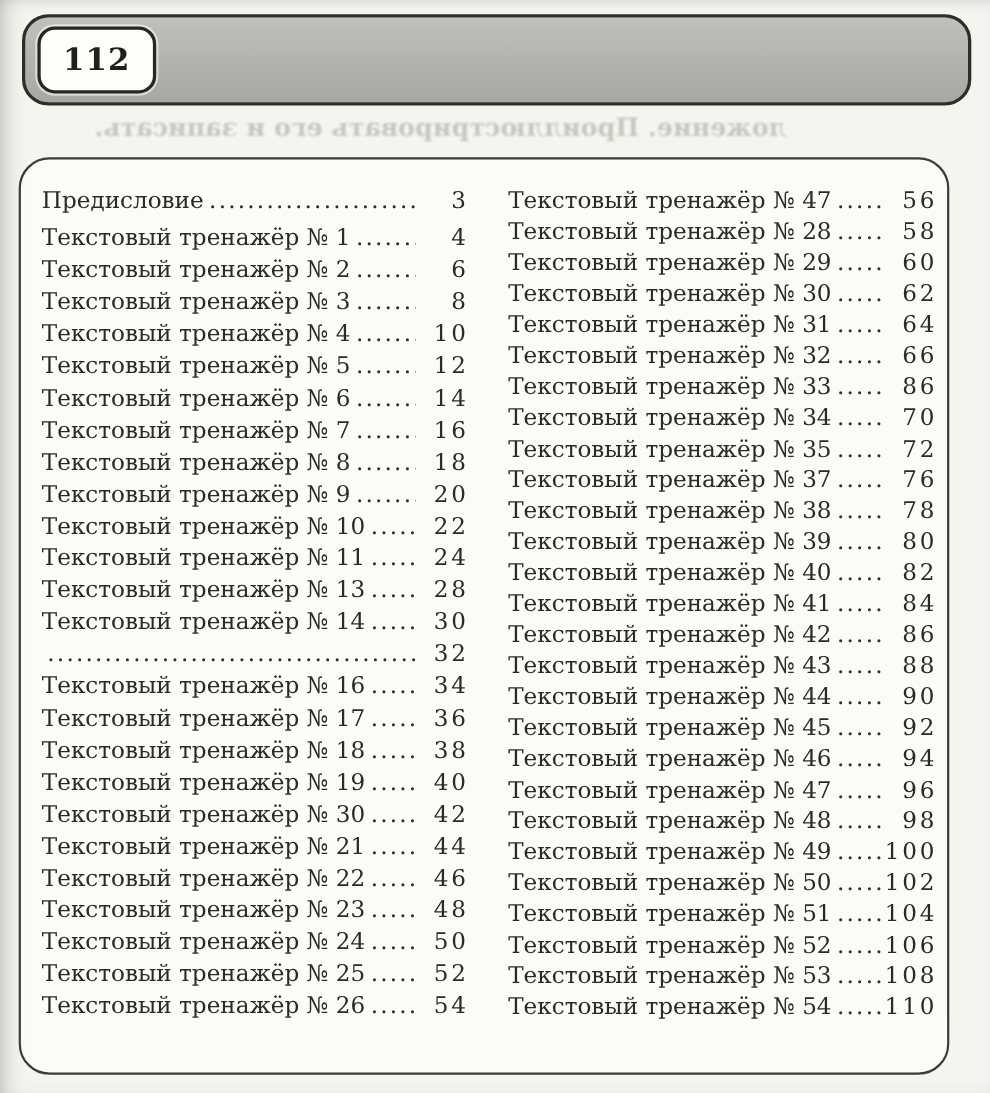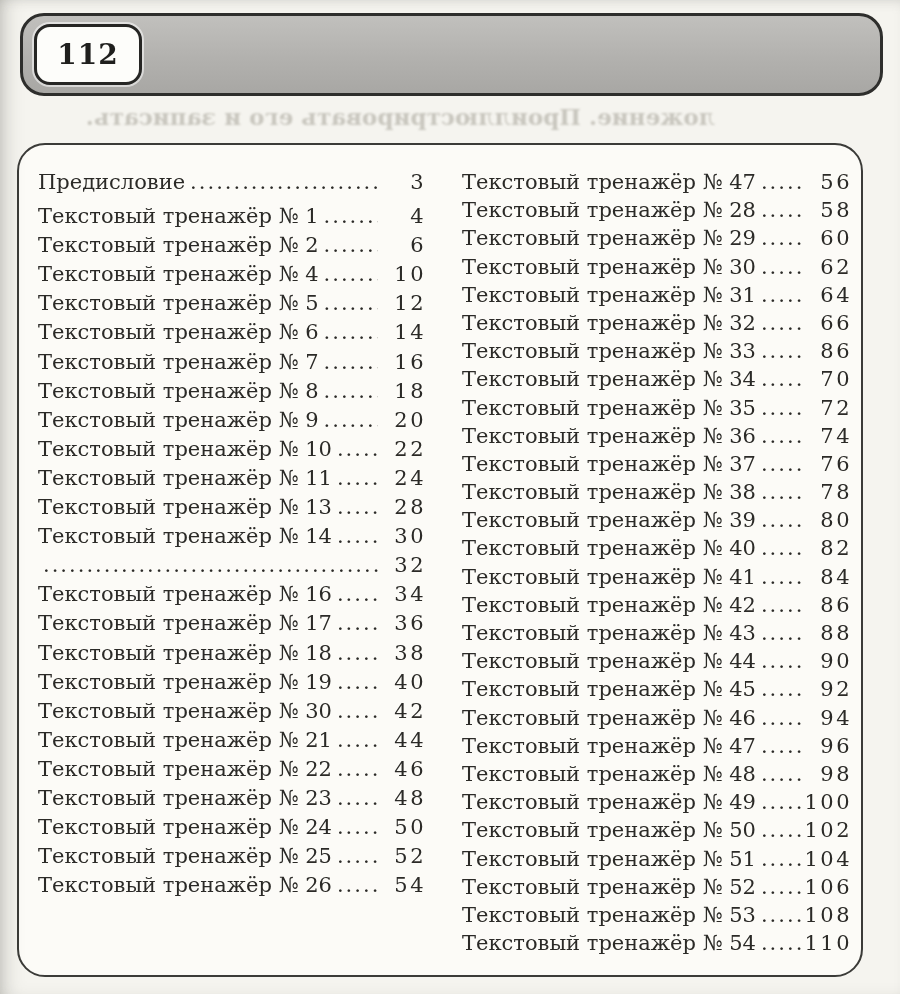--- a/index.html
+++ b/index.html
@@ -102,20 +102,25 @@
         <span class="toc-label">Текстовый тренажёр № 1</span>
         <span class="toc-leader"></span>
         <span class="toc-page">4</span>
       </div>
       <div class="toc-row">
         <span class="toc-label">Текстовый тренажёр № 2</span>
         <span class="toc-leader"></span>
         <span class="toc-page">6</span>
       </div>
       <div class="toc-row">
+        <span class="toc-label">Текстовый тренажёр № 3</span>
+        <span class="toc-leader"></span>
+        <span class="toc-page">8</span>
+      </div>
+      <div class="toc-row">
         <span class="toc-label">Текстовый тренажёр № 4</span>
         <span class="toc-leader"></span>
         <span class="toc-page">10</span>
       </div>
       <div class="toc-row">
         <span class="toc-label">Текстовый тренажёр № 5</span>
         <span class="toc-leader"></span>
         <span class="toc-page">12</span>
       </div>
       <div class="toc-row">
@@ -258,25 +263,20 @@
         <span class="toc-label">Текстовый тренажёр № 34</span>
         <span class="toc-leader"></span>
         <span class="toc-page">70</span>
       </div>
       <div class="toc-row">
         <span class="toc-label">Текстовый тренажёр № 35</span>
         <span class="toc-leader"></span>
         <span class="toc-page">72</span>
       </div>
       <div class="toc-row">
-        <span class="toc-label">Текстовый тренажёр № 36</span>
-        <span class="toc-leader"></span>
-        <span class="toc-page">74</span>
-      </div>
-      <div class="toc-row">
         <span class="toc-label">Текстовый тренажёр № 37</span>
         <span class="toc-leader"></span>
         <span class="toc-page">76</span>
       </div>
       <div class="toc-row">
         <span class="toc-label">Текстовый тренажёр № 38</span>
         <span class="toc-leader"></span>
         <span class="toc-page">78</span>
       </div>
       <div class="toc-row">

